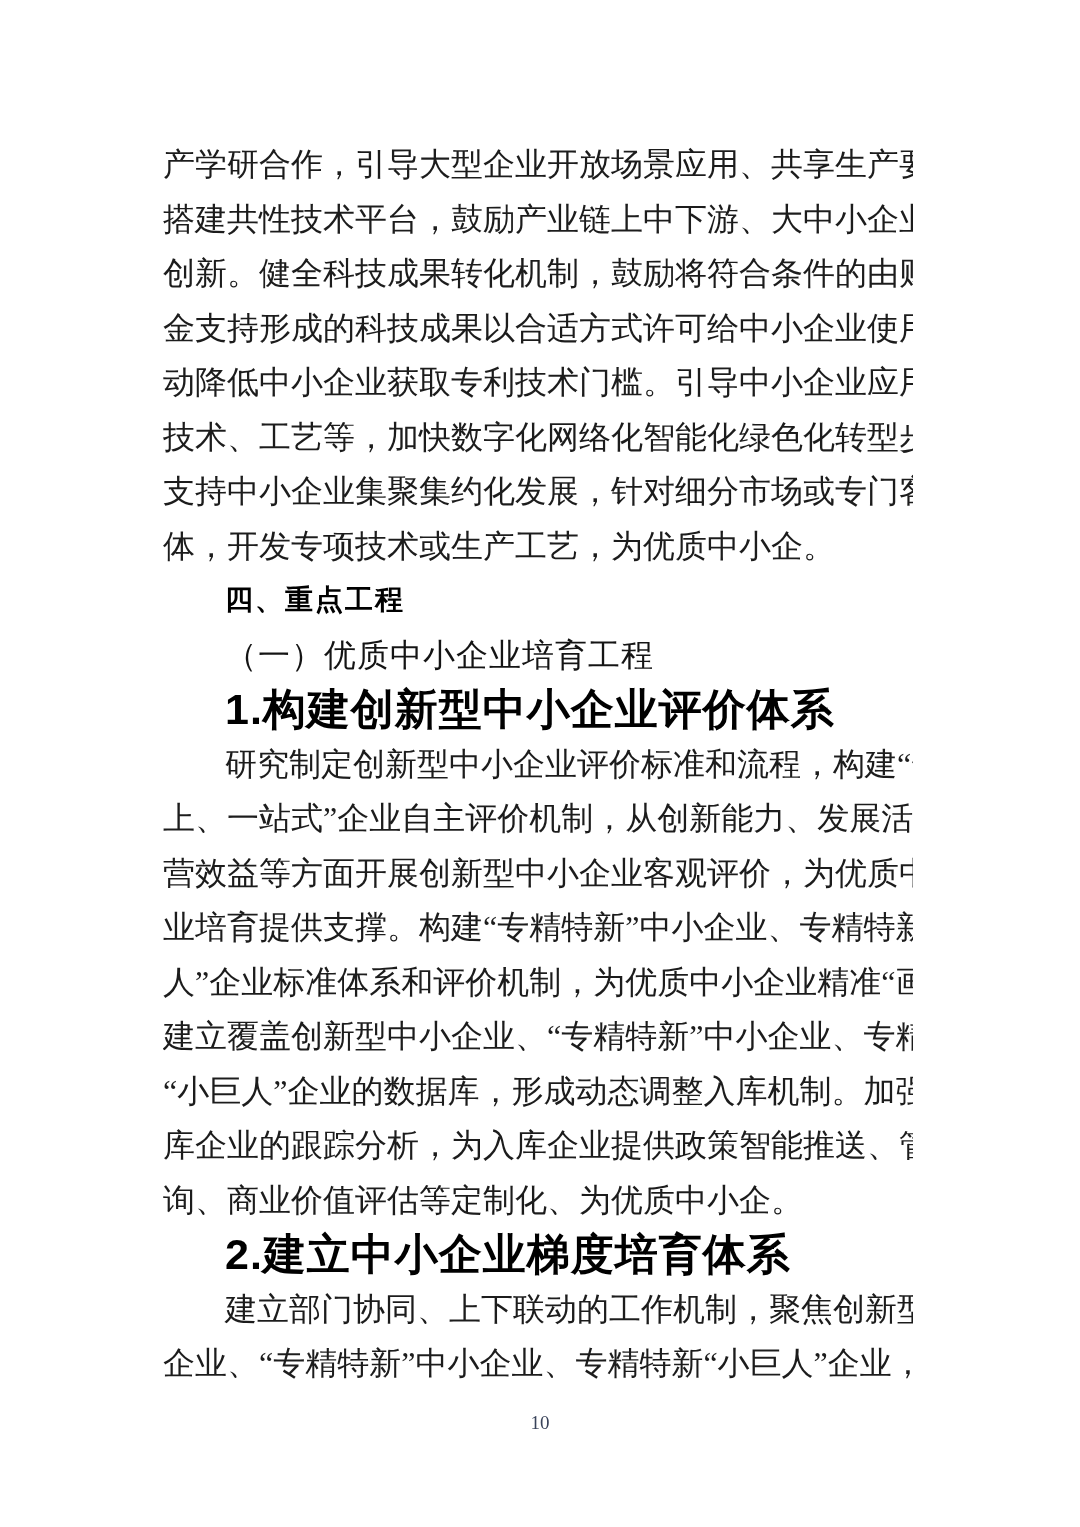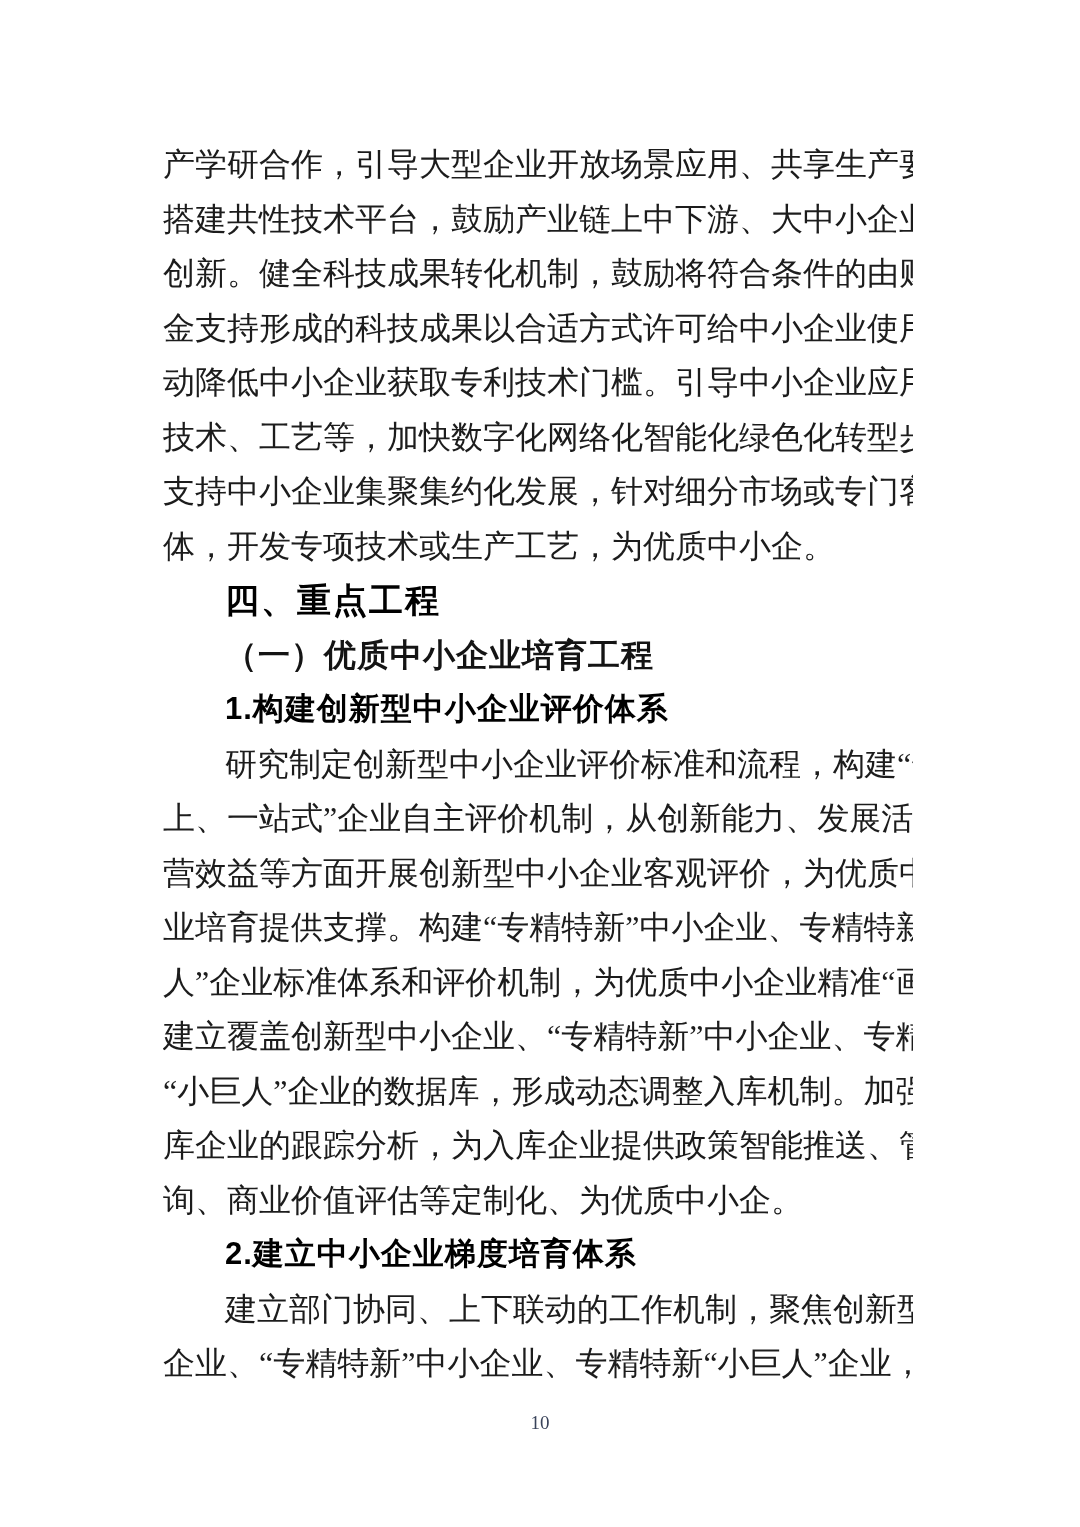--- a/index.html
+++ b/index.html
@@ -24,35 +24,35 @@
     overflow:hidden;
     color:#1c1c1c;
   }
   
   .line.j{
     text-align:justify;
     text-align-last:justify;
   }
   .line.indent{ text-indent:62px; }
   .heading-main{
-    font-family:Liberation Sans, sans-serif;
+    font-family:Liberation Serif, serif;
     font-weight:700;
-    font-size:34px;
+    font-size:28px;
     color:#000000;
     letter-spacing:2px;
   }
   .heading-sub{
-    font-weight:700;
+    font-weight:400;
     font-size:32px;
     color:#141414;
     letter-spacing:1px;
   }
   .heading-num{
     font-weight:700;
-    font-size:31px;
+    font-size:43px;
     color:#000000;
     font-family:"Liberation Sans","DejaVu Sans",sans-serif;
     letter-spacing:1px;
   }
   .pageno{
     position:absolute;
     left:0;top:1412px;
     width:100%;
     text-align:center;
     font-size:19px;

